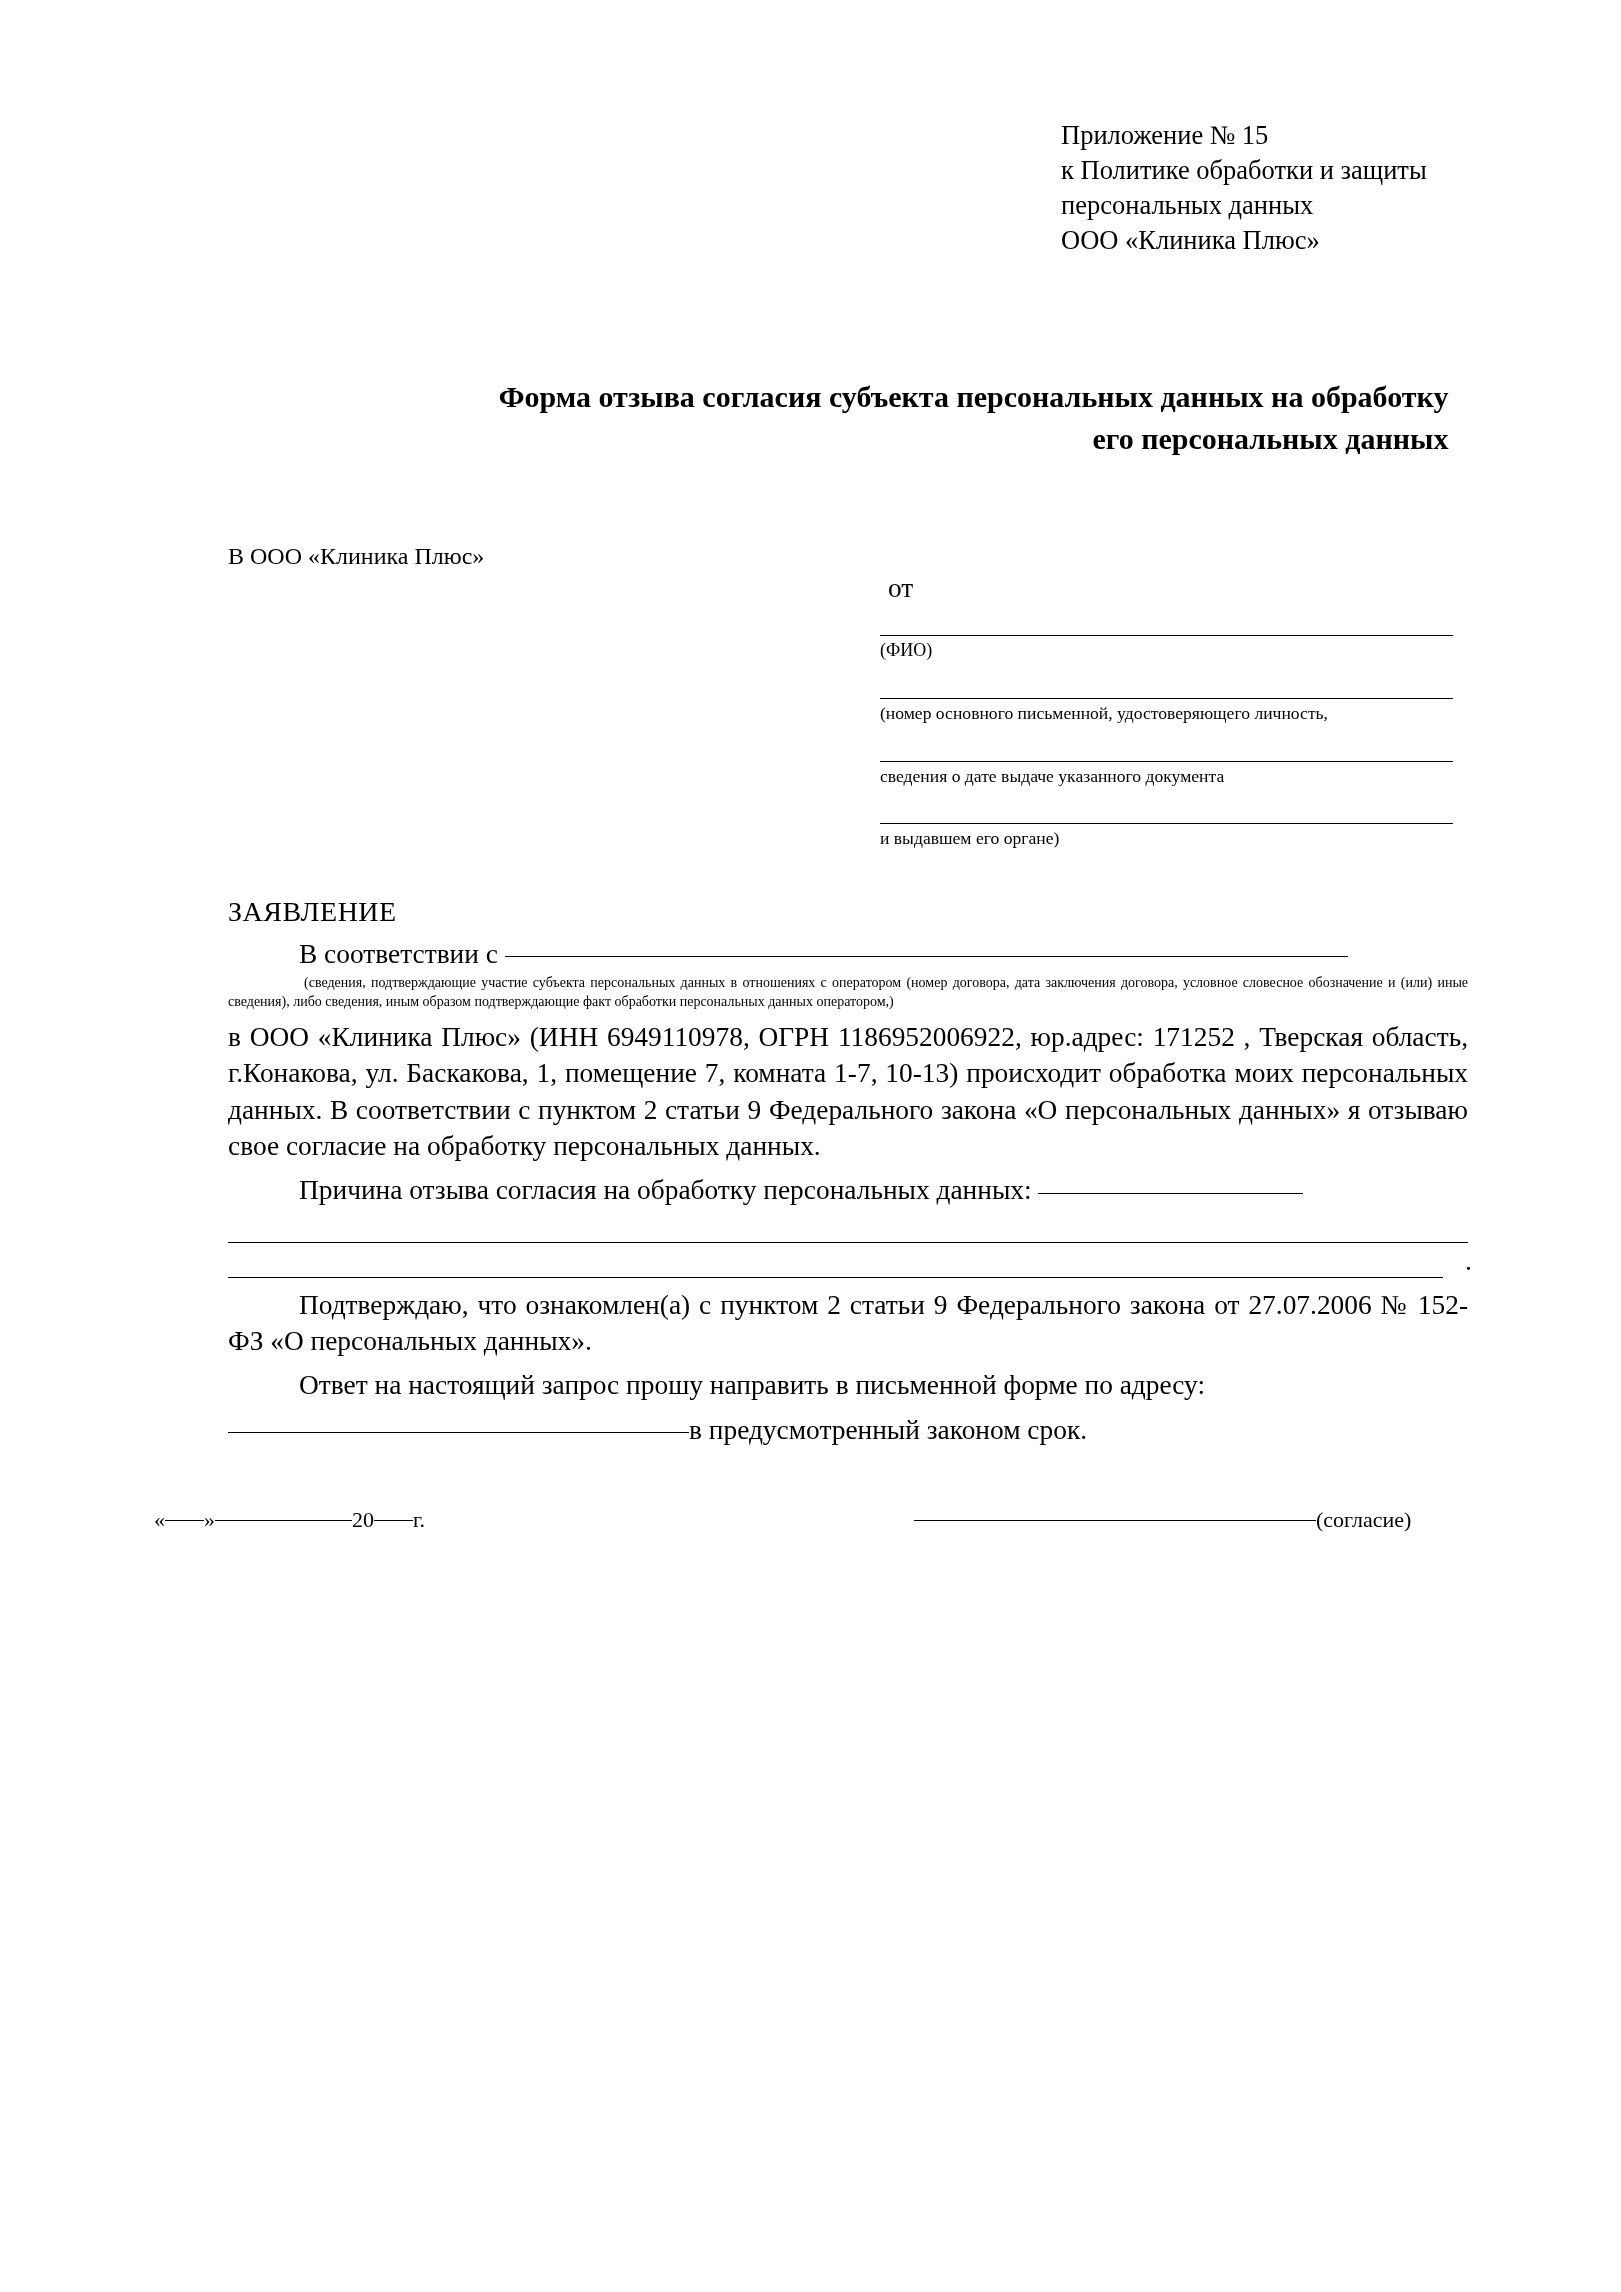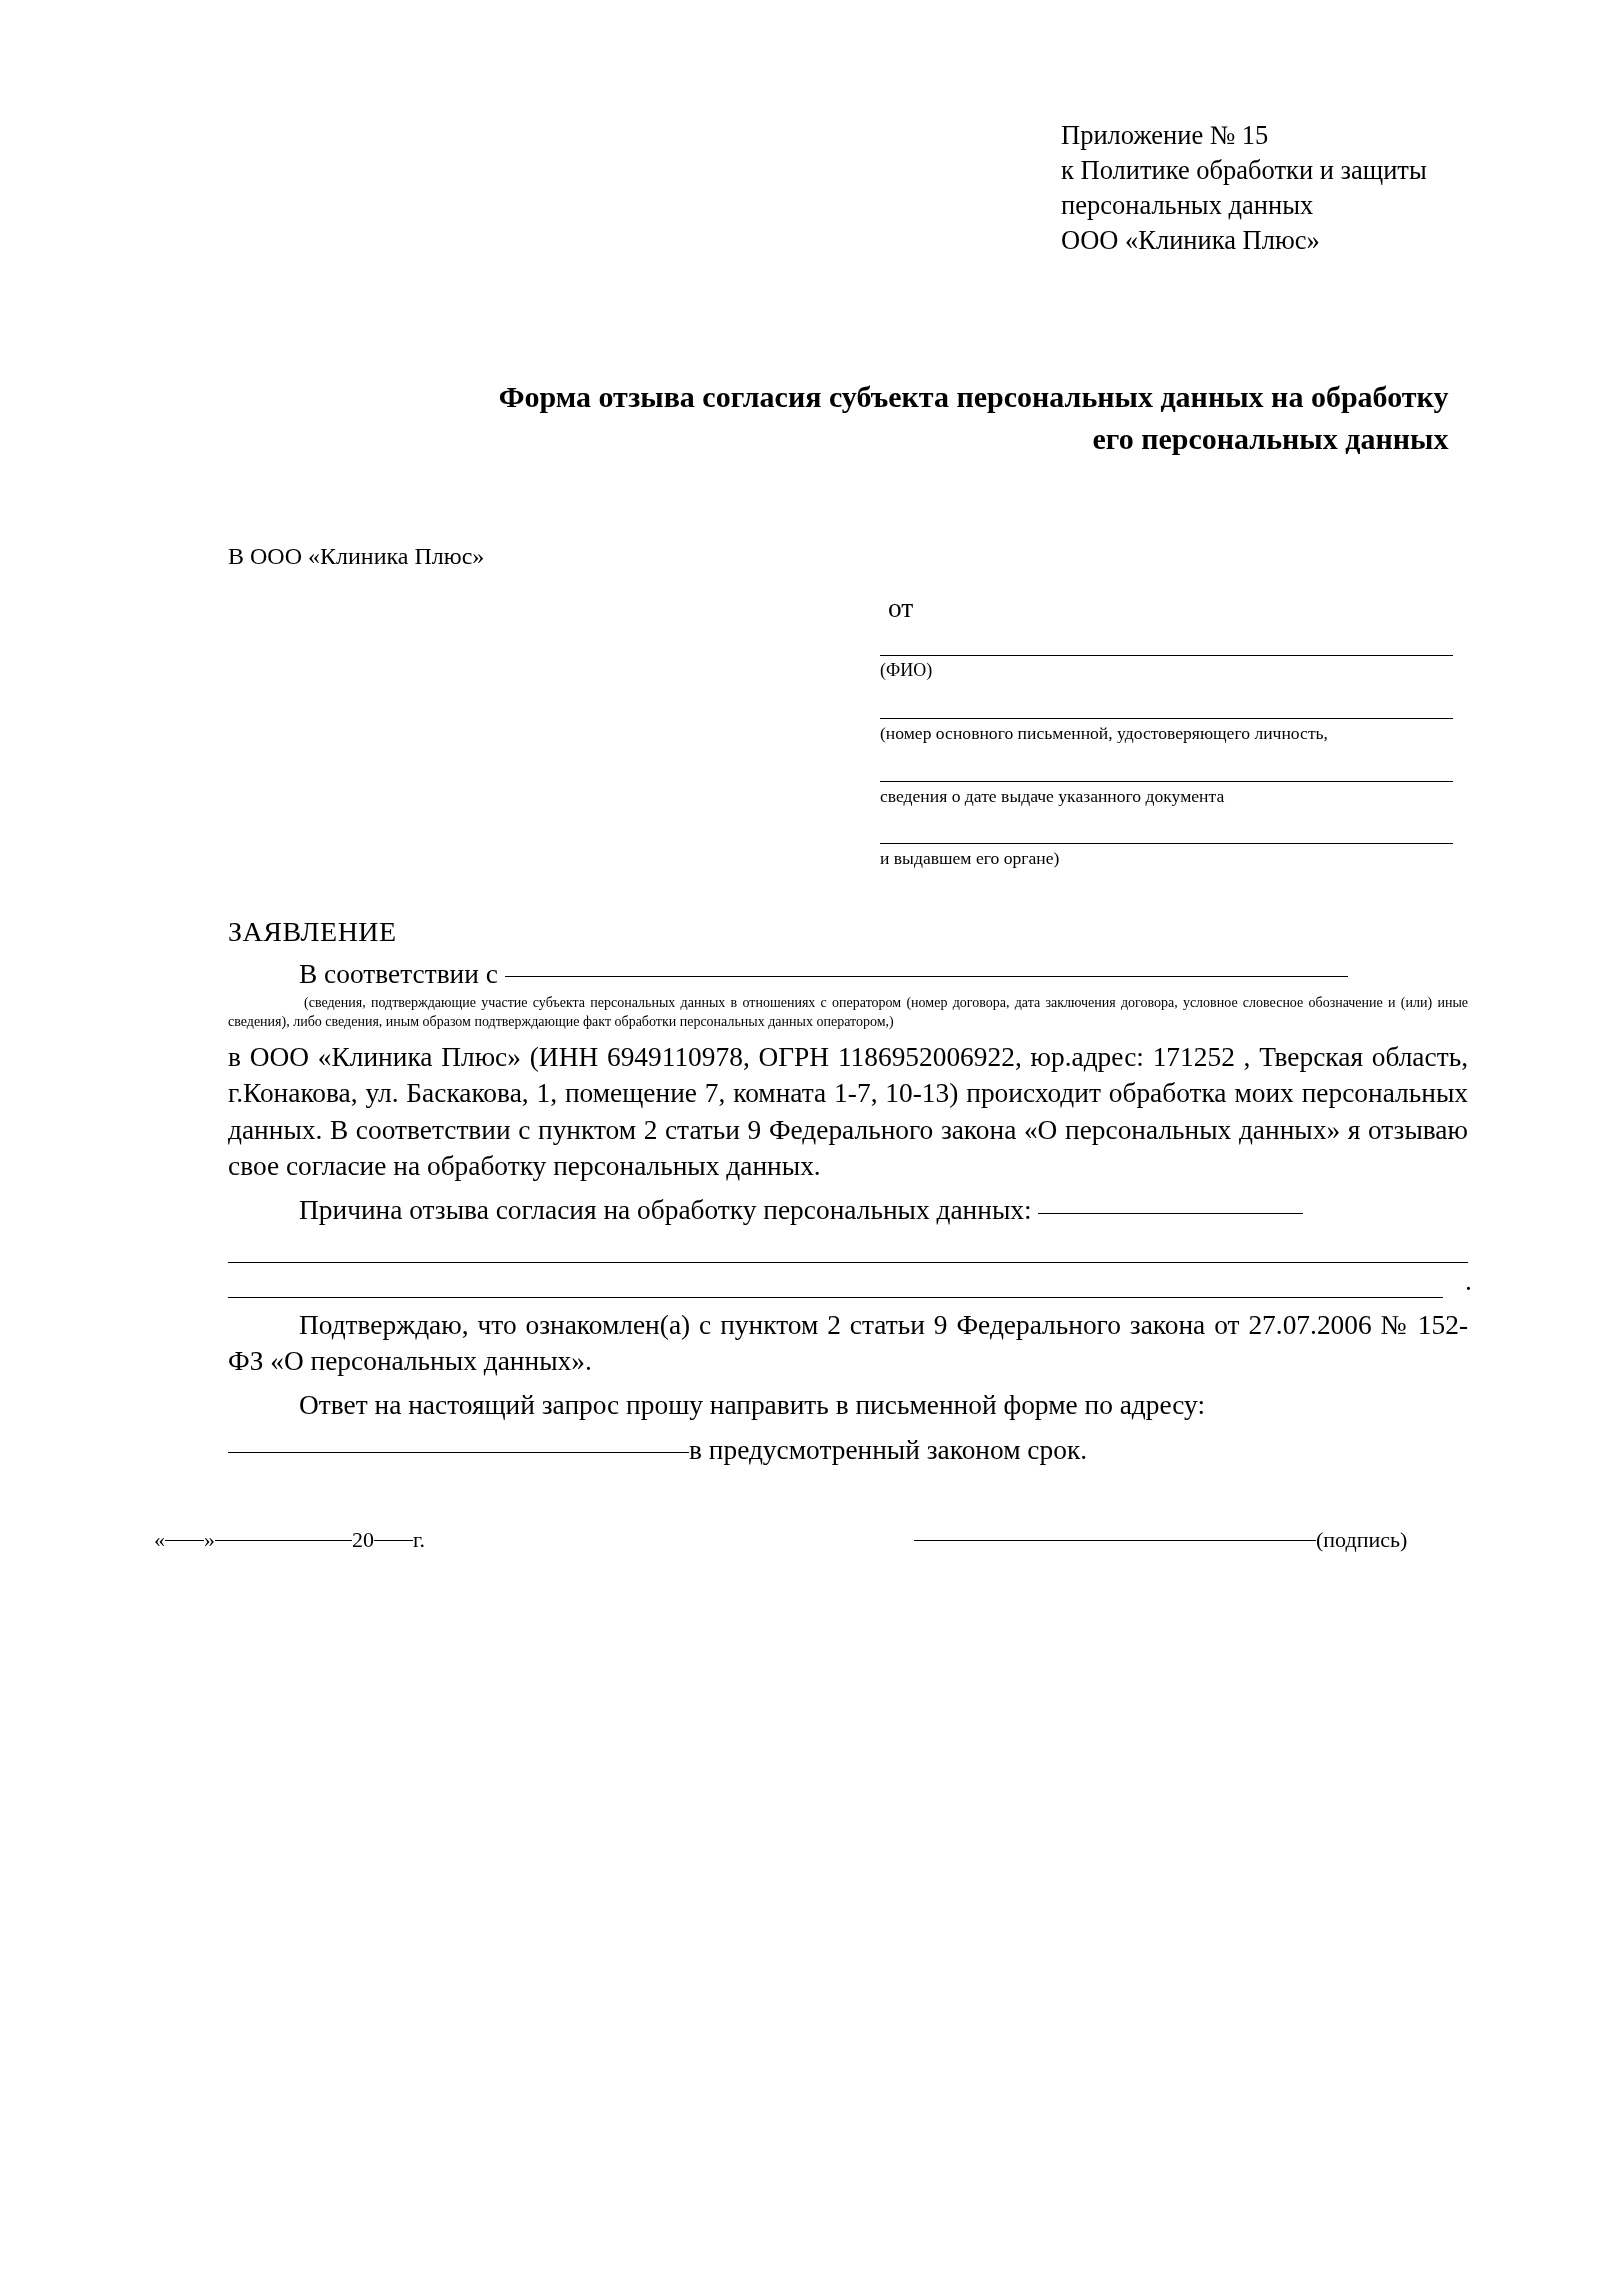--- a/index.html
+++ b/index.html
@@ -50,21 +50,21 @@
     padding: 0 19.6px;
   }
 
   
   .addressee {
     margin-top: 83px;
     font-size: 24px;
     text-align: left;
   }
   .from-row {
-    margin-top: 23px;
+    margin-top: 3px;
     font-size: 27.4px;
     position: relative;
     height: 33px;
   }
   .from-label {
     position: absolute;
     left: 660px;
     top: 0;
   }
   .blank-group {
@@ -239,19 +239,19 @@
 
     <div class="para">
       <span class="inline-rule" style="width:461px"></span><span>в предусмотренный законом срок.</span>
     </div>
 
     <div class="sig-row">
       <span class="sig-left">
         <span>«</span><span class="u-xs"></span><span>»</span><span class="u-med"></span><span>20</span><span class="u-xs"></span><span>г.</span>
       </span>
       <span class="sig-right">
-        <span class="sig-blank"></span><span>(подпись)</span>
+        <span class="sig-blank"></span><span>(согласие)</span>
       </span>
     </div>
 
   </div>
 </div>
 
 
 </body></html>

